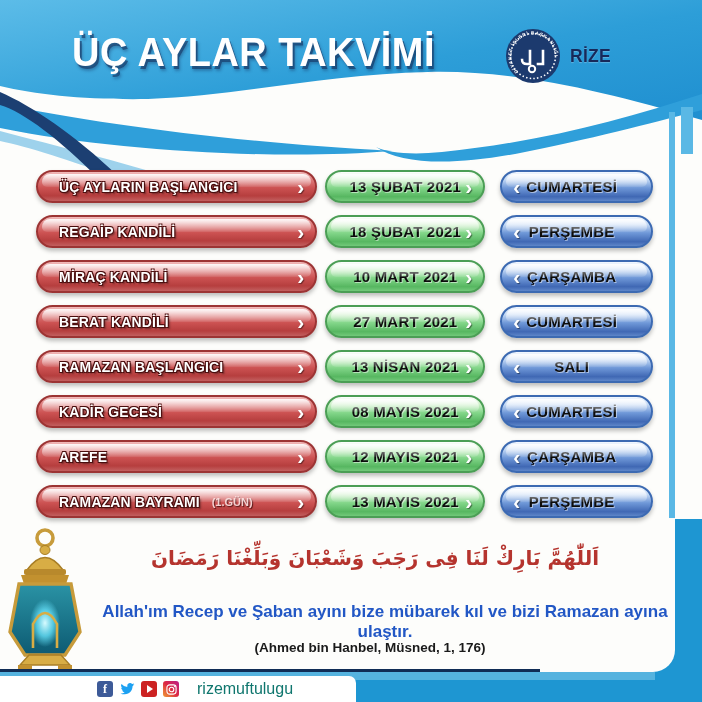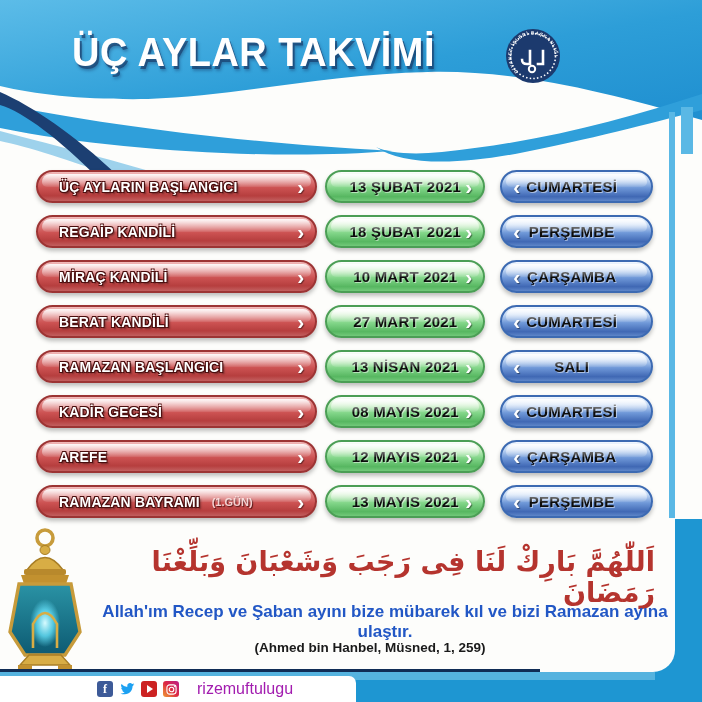--- a/index.html
+++ b/index.html
@@ -46,40 +46,40 @@
         text-shadow:1px 1px 1px rgba(60,8,8,.8);}
   .date-text,.day-text{flex:1;text-align:center;color:#0c0c0c;font-weight:bold;font-size:15px;
         letter-spacing:.2px;text-shadow:1px 1px 0 rgba(255,255,255,.5);}
   .day-text{padding-right:10px;}
   .arrow{position:absolute;top:50%;transform:translateY(-54%);color:#fff;font-size:21px;font-weight:bold;
         text-shadow:1px 1px 1px rgba(0,0,0,.45);line-height:1;}
   .arrow-r{right:11px;}
   .arrow-l{left:11px;}
 
   
-  #dua-arabic{position:absolute;left:95px;top:546px;width:560px;direction:rtl;
-        color:#b5342e;font-size:27px;font-weight:bold;font-family:"DejaVu Sans",sans-serif;}
+  #dua-arabic{position:absolute;left:95px;top:546px;width:560px;text-align:center;direction:rtl;
+        color:#b5342e;font-size:20px;font-weight:bold;font-family:"DejaVu Sans",sans-serif;}
   #dua-turkish{position:absolute;left:80px;top:602px;width:580px;text-align:center;
         color:#2257c5;font-size:17px;font-weight:bold;margin-left:15px;}
   #dua-source{position:absolute;left:80px;top:640px;width:580px;text-align:center;
         color:#1a1a1a;font-size:13.5px;font-weight:bold;}
   #lantern{position:absolute;left:4px;top:527px;}
 
   
   #navy-line{position:absolute;left:0;top:669px;width:540px;height:3px;background:#102c55;}
   #footer{position:absolute;left:0;bottom:0;width:702px;height:30px;background:#1e96d2;}
   #footer-highlight{position:absolute;left:0;top:0;width:655px;height:8px;background:#55b3df;}
   #social-box{position:absolute;left:0;bottom:0;width:356px;height:26px;background:#fff;
         border-top-right-radius:7px;display:flex;align-items:center;padding-left:97px;gap:6px;}
   .soc{width:16px;height:16px;border-radius:3px;display:flex;align-items:center;justify-content:center;flex:none;}
   #fb{background:#3d5a98;color:#fff;font-weight:bold;font-size:12px;font-family:"Liberation Serif",serif;}
   #yt{background:#cc2222;}
   #yt .tri{width:0;height:0;border-left:6px solid #fff;border-top:4px solid transparent;border-bottom:4px solid transparent;margin-left:1px;}
   #ig{background:linear-gradient(45deg,#f09433 0%,#e6683c 25%,#dc2743 50%,#cc2366 75%,#bc1888 100%);}
-  #footer-handle{margin-left:12px;color:#a21caf;font-size:16px;}
+  #footer-handle{margin-left:12px;color:#0f766e;font-size:16px;}
 </style>
 </head>
 <body>
 
 <div id="page">
 
   <svg id="wave" viewBox="0 0 702 178" preserveAspectRatio="none">
     <defs>
       <linearGradient id="hdr" x1="0" y1="0" x2="1" y2="1">
         <stop offset="0" stop-color="#5cbce8"></stop>
@@ -103,20 +103,21 @@
         </defs>
       <circle cx="28" cy="28" r="27" fill="#1c3a6e"></circle>
       <circle cx="28" cy="28" r="22.5" fill="none" stroke="#fff" stroke-width="1.6" stroke-dasharray="1.5 2.2"></circle>
       <text font-size="4.6" fill="#fff" font-weight="bold" letter-spacing=".8">
         <textPath href="#ringp" startOffset="12%">DİYANET İŞLERİ BAŞKANLIĞI</textPath>
       </text>
       <path d="M17,32 q0,4 5,4 h3 v-13 M25,23 v13 M33,36 h5 v-13" fill="none" stroke="#fff" stroke-width="2.6" stroke-linecap="square"></path>
       <circle cx="27" cy="41" r="3.2" fill="none" stroke="#fff" stroke-width="2"></circle>
     </svg>
     <div id="org-name">
+      <div>RİZE</div>
     </div>
   </div>
 
   <div id="stripe-long" class="vstripe"></div>
   <div id="stripe-short" class="vstripe"></div>
   <div id="right-col"></div>
   <div id="corner-notch"></div>
 
   <div id="rows">
     <div class="row">
@@ -261,21 +262,21 @@
     <path d="M15,57 h52 l9,48 -15,23 h-40 l-15,-23 Z" fill="url(#teal)" stroke="#c79b3b" stroke-width="3.4"></path>
     <ellipse cx="41" cy="96" rx="15" ry="24" fill="url(#glow)"></ellipse>
     <path d="M29,121 v-24 q12,-22 24,0 v24" fill="none" stroke="#d8ad45" stroke-width="2.6"></path>
     <path d="M25,128 h32 l9,10 h-50 Z" fill="#d8ad45" stroke="#a87e26" stroke-width="1.4"></path>
     <rect x="14" y="138" width="14" height="6" fill="#c2912f"></rect>
     <rect x="54" y="138" width="14" height="6" fill="#c2912f"></rect>
   </svg>
 
   <div id="dua-arabic">اَللّٰهُمَّ بَارِكْ لَنَا فِى رَجَبَ وَشَعْبَانَ وَبَلِّغْنَا رَمَضَانَ</div>
   <div id="dua-turkish">Allah'ım Recep ve Şaban ayını bize mübarek kıl ve bizi Ramazan ayına ulaştır.</div>
-  <div id="dua-source">(Ahmed bin Hanbel, Müsned, 1, 259)</div>
+  <div id="dua-source">(Ahmed bin Hanbel, Müsned, 1, 176)</div>
 
   <div id="navy-line"></div>
   <div id="footer">
     <div id="footer-highlight"></div>
   </div>
   <div id="social-box">
     <span class="soc" id="fb">f</span>
     <span class="soc">
       <svg width="16" height="16" viewBox="0 0 24 24">
           <path fill="#1da1f2" d="M23 5c-.8.4-1.6.6-2.5.8A4.3 4.3 0 0 0 22.4 3.4c-.8.5-1.8.9-2.7 1.1A4.2 4.2 0 0 0 12.4 8c0 .3 0 .6.1 1A12 12 0 0 1 3.8 4.5a4.2 4.2 0 0 0 1.3 5.6c-.7 0-1.4-.2-1.9-.5v.1c0 2 1.4 3.7 3.4 4.1-.4.1-.8.2-1.2.2-.3 0-.6 0-.8-.1a4.2 4.2 0 0 0 3.9 2.9A8.5 8.5 0 0 1 2.2 18.6 12 12 0 0 0 8.7 20c7.5 0 11.6-6.2 11.6-11.6v-.5c.8-.6 1.5-1.3 2-2.1z"></path>

